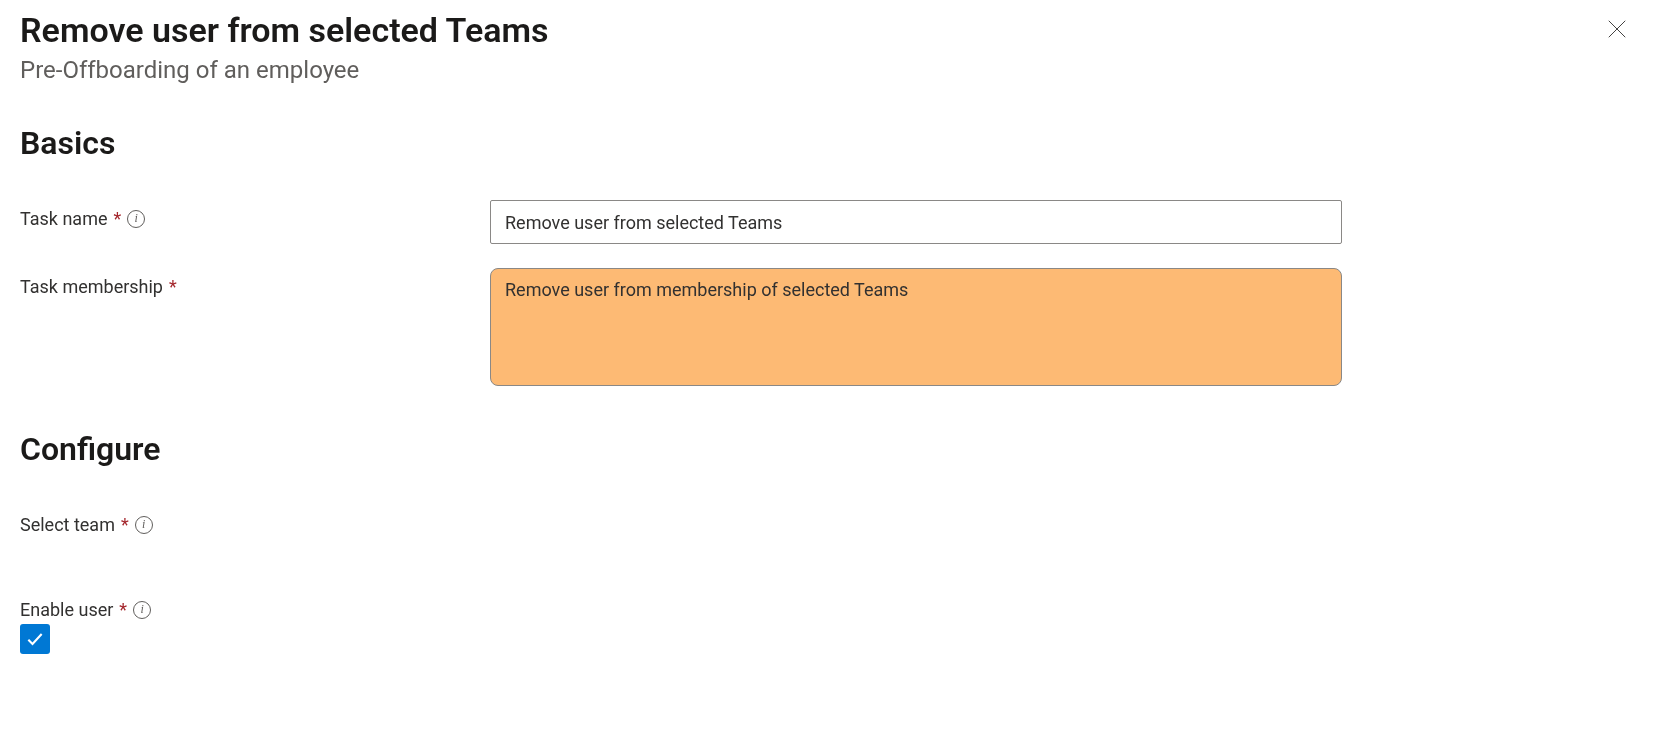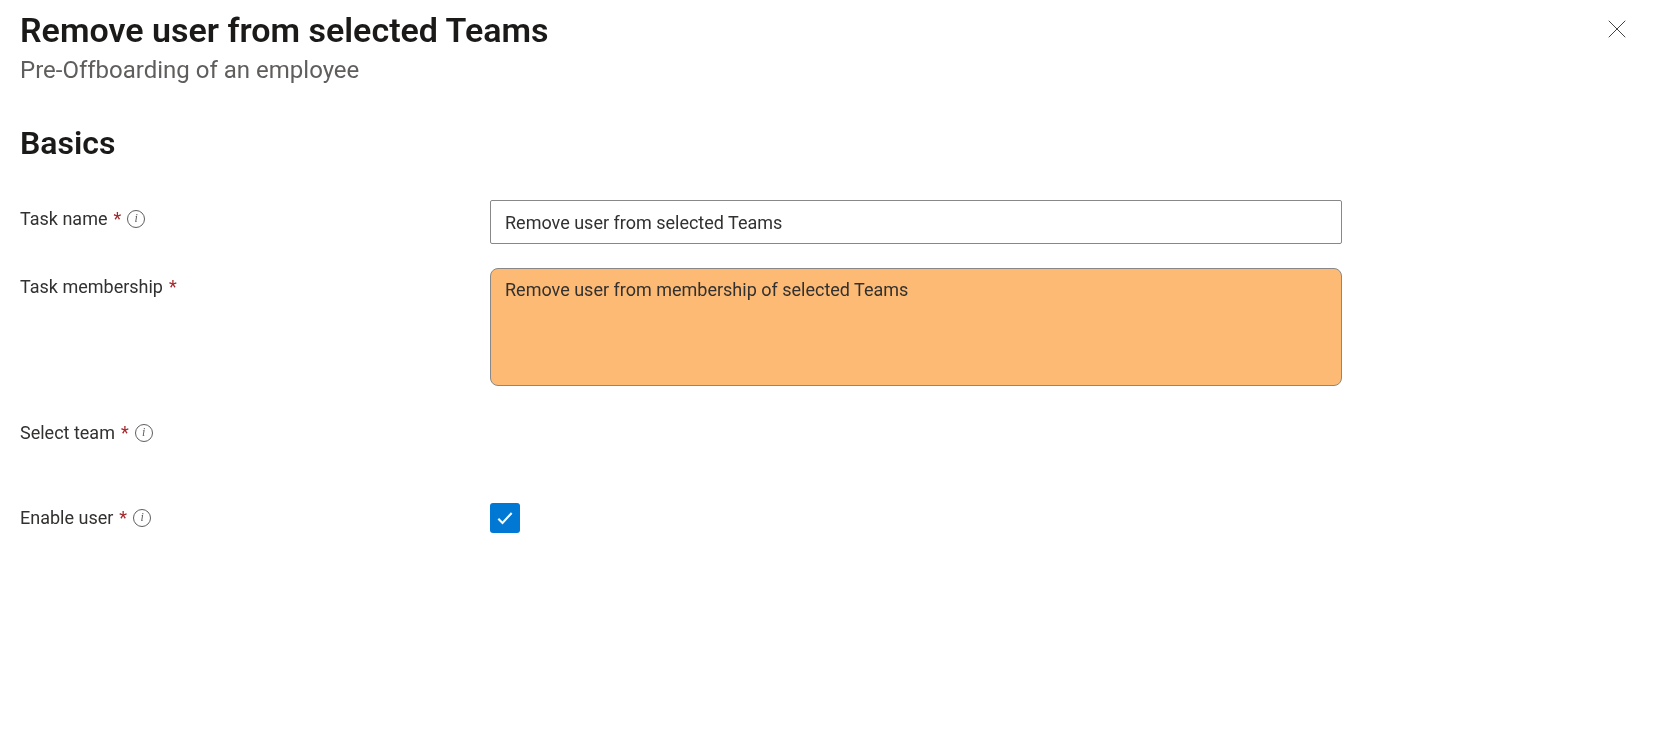--- a/index.html
+++ b/index.html
@@ -144,20 +144,21 @@
     }
     .checkbox svg {
       width: 20px;
       height: 20px;
       stroke: #ffffff;
       stroke-width: 2.5;
       fill: none;
     }
     .configure-section .form-row {
       margin-bottom: 56px;
+      flex-direction: column;
     }
   </style>
 </head>
 <body>
 
 <div class="panel">
 
   <div class="header">
     <div class="header-text">
       <h1 class="title">Remove user from selected Teams</h1>
@@ -187,20 +188,21 @@
   <div class="form-row">
     <div class="form-label-col">
       <span class="form-label">Task membership</span>
       <span class="required">*</span>
     </div>
     <div class="form-value-col">
       <textarea class="textarea-input" style="">Remove user from membership of selected Teams</textarea>
     </div>
   </div>
 
+  <h2 class="section-heading">Configure</h2>
 
   <div class="configure-section">
 
     <div class="form-row">
       <div class="form-label-col">
         <span class="form-label">Select team</span>
         <span class="required">*</span>
         <span class="info-icon">i</span>
       </div>
     </div>

